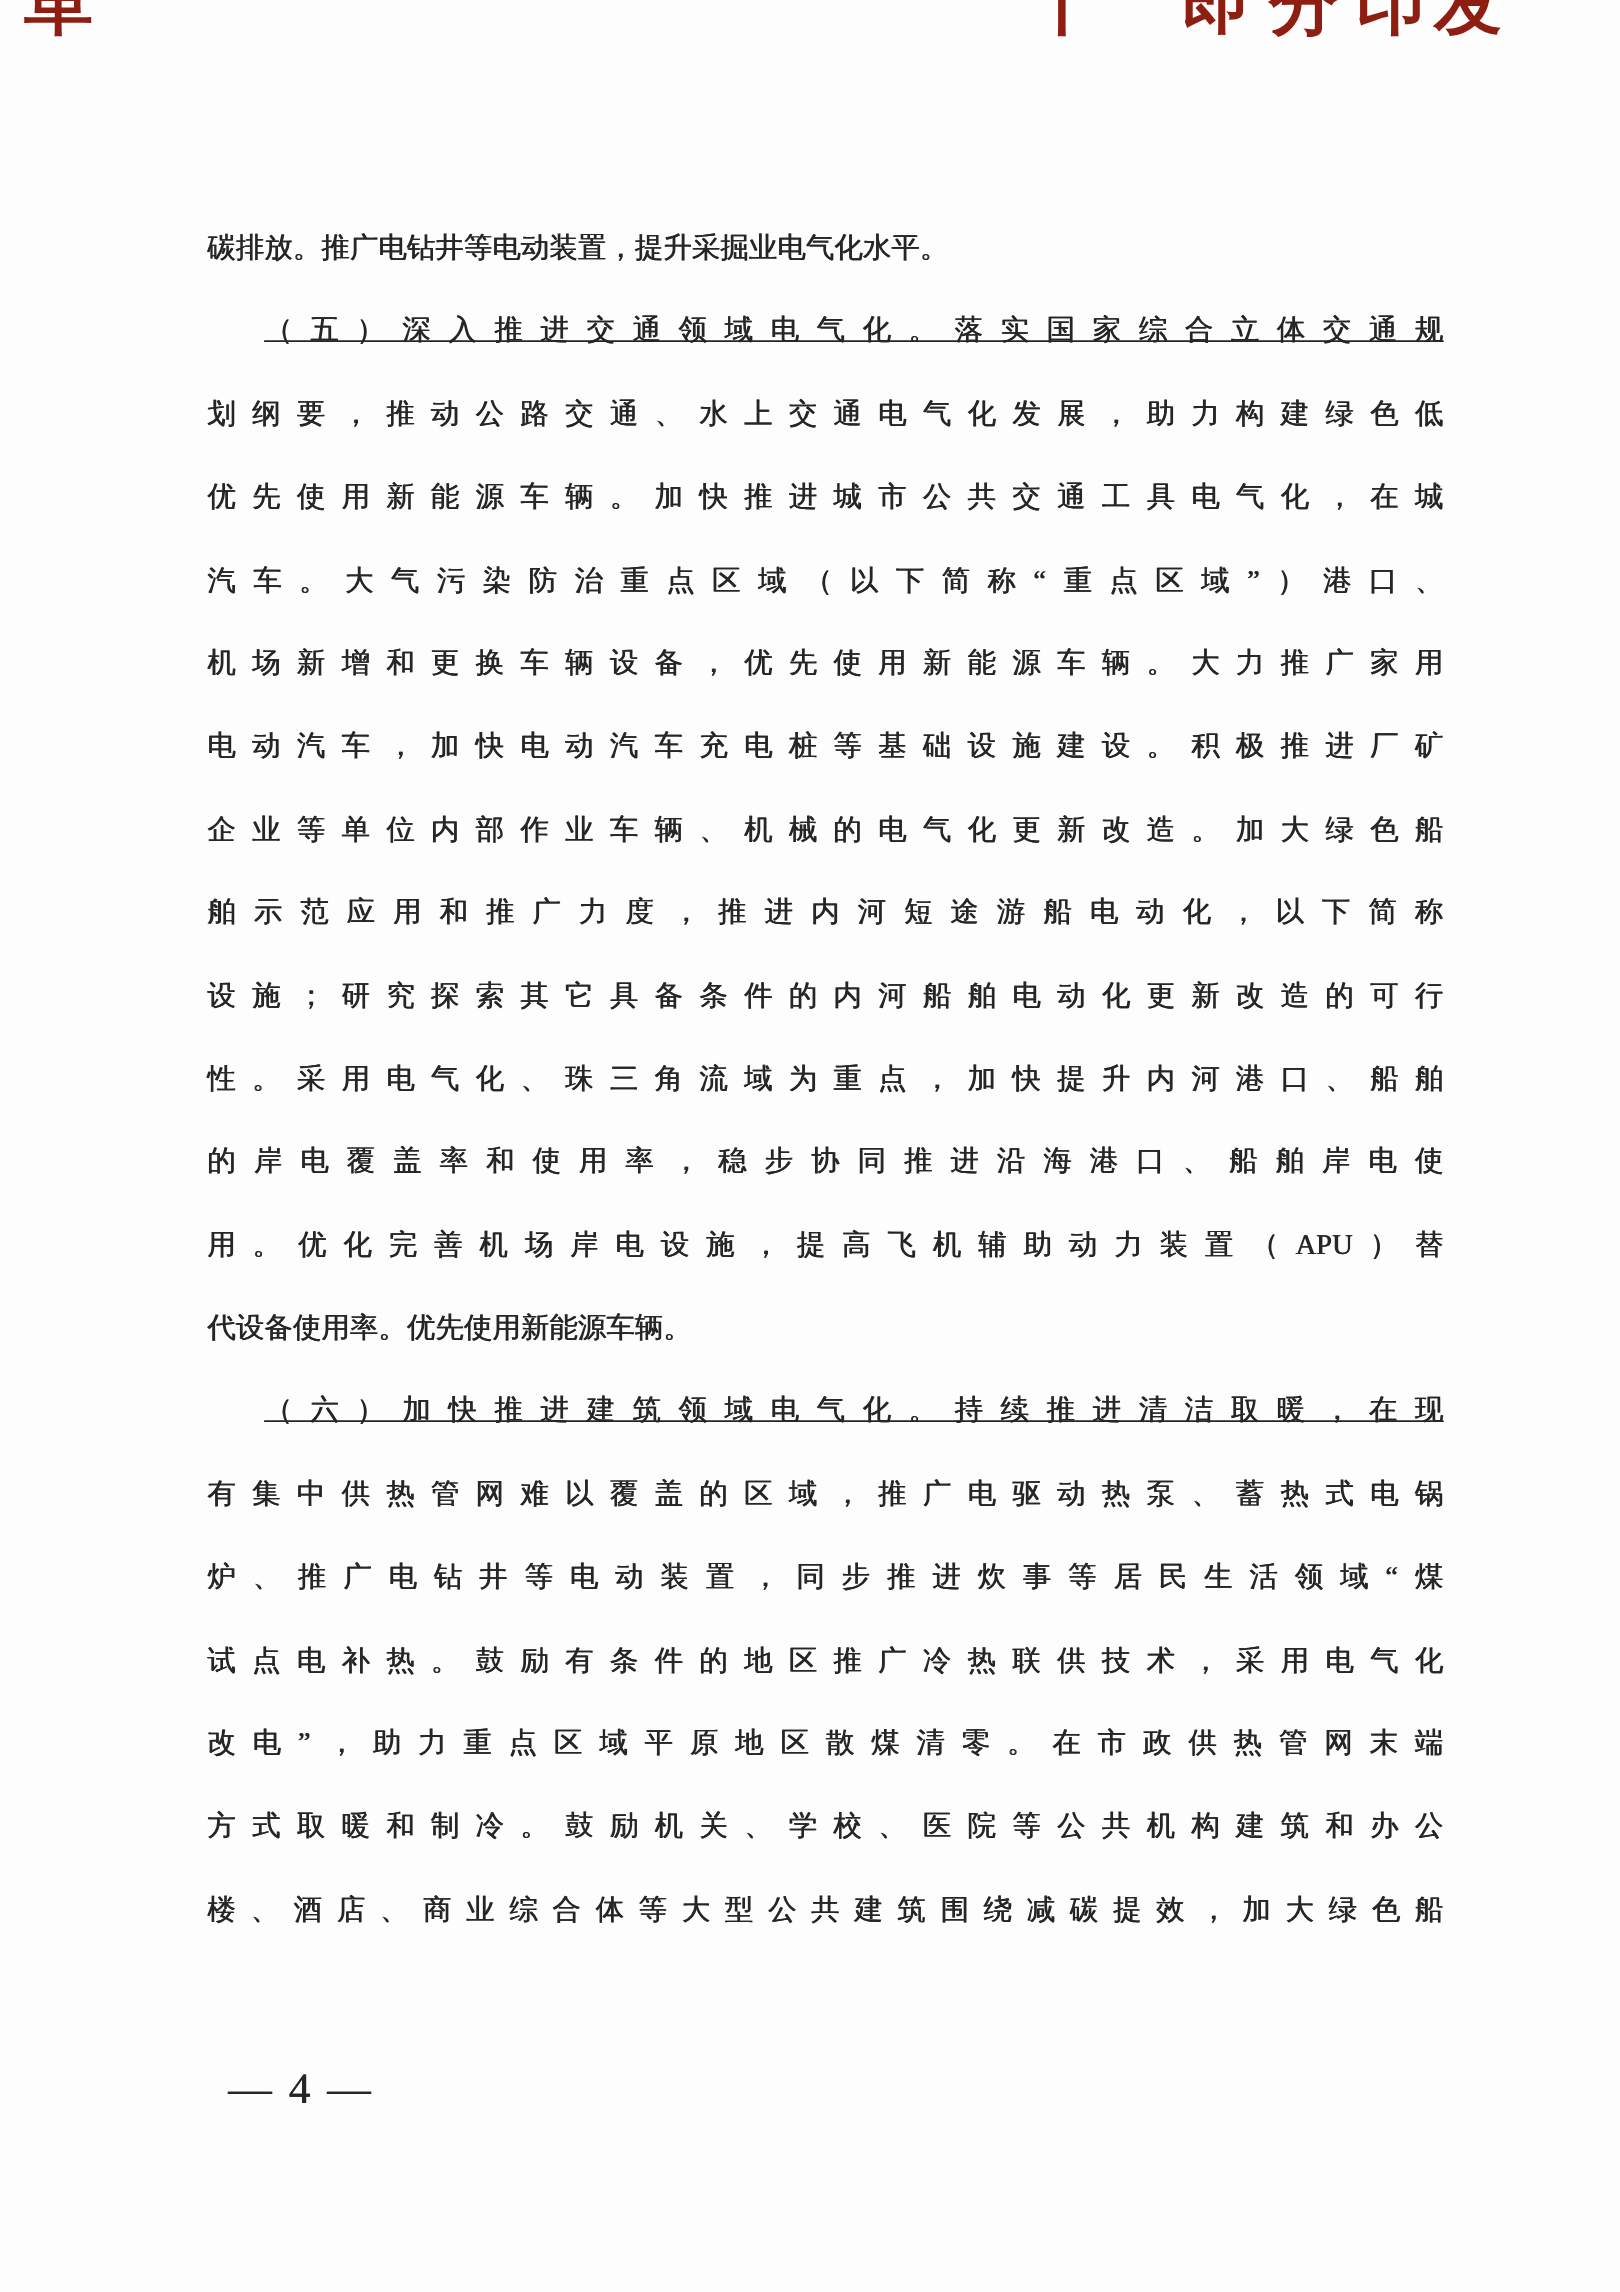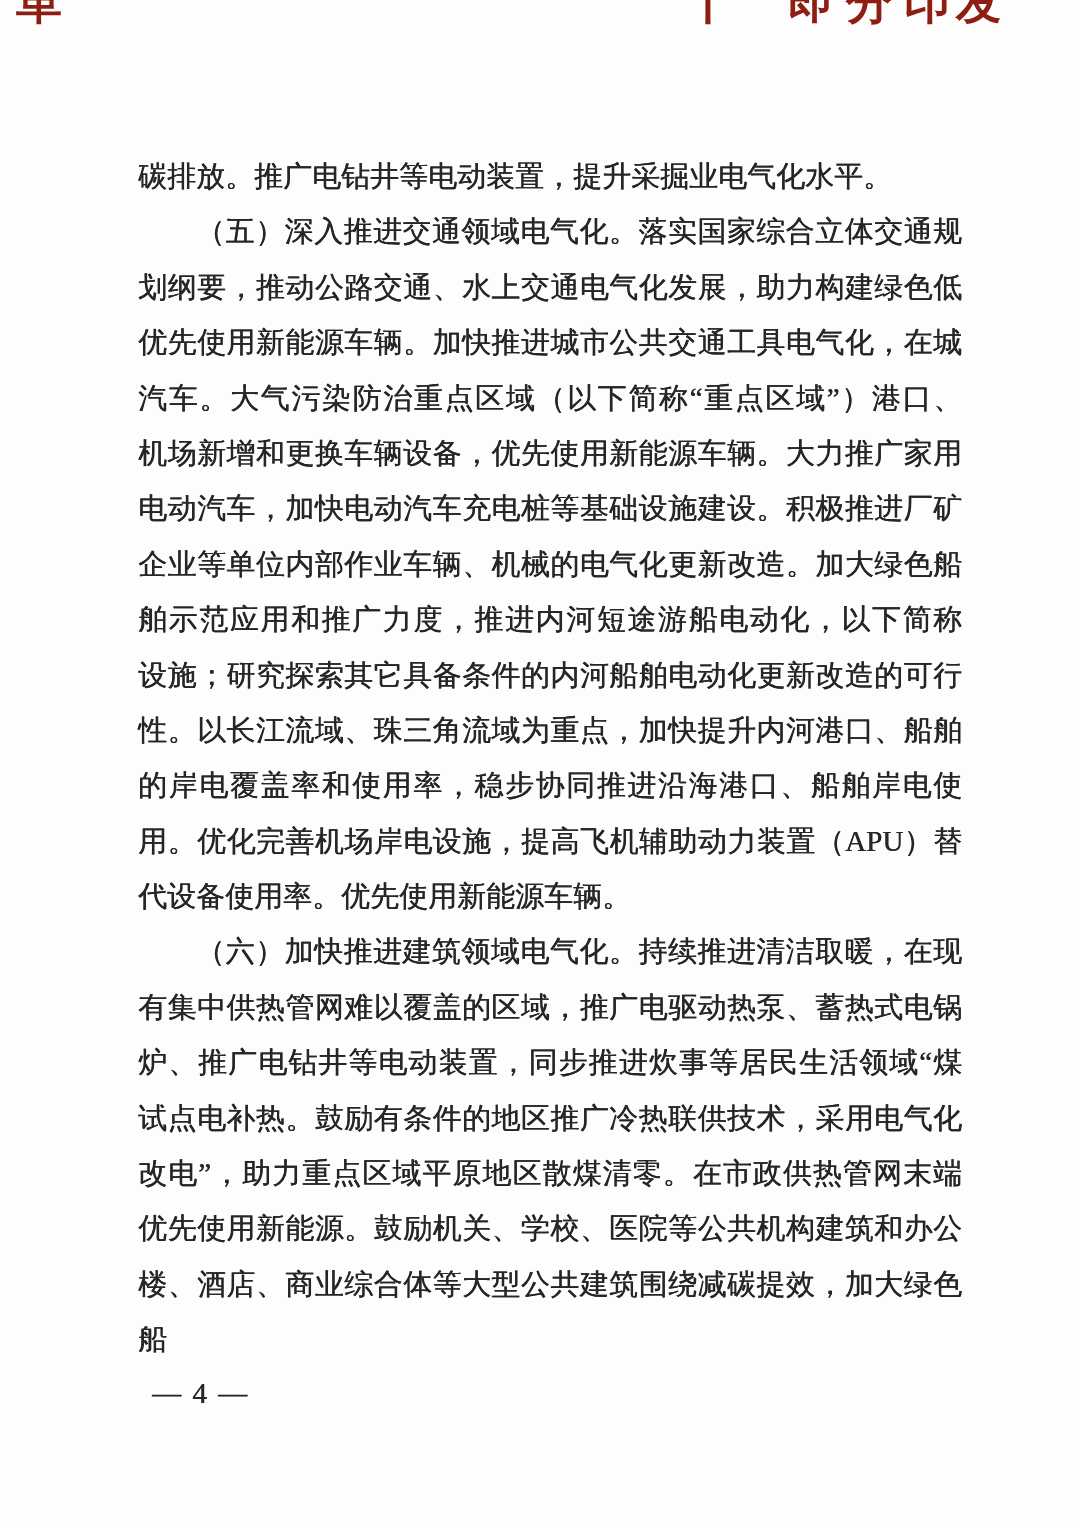--- a/index.html
+++ b/index.html
@@ -31,36 +31,37 @@
     top: -20px;
     font-size: 46px;
     font-weight: bold;
     line-height: 1;
     letter-spacing: 6px;
   }
   
   .doc {
     position: absolute;
     left: 138px;
-    top: 149px;
+    top: 138px;
     width: 824px;
-    font-size: 29px;
+    font-size: 19px;
     text-shadow: 0.5px 0 0 currentColor; 
   }
   .line {
     height: 55.4px;
     line-height: 55.4px;
     white-space: normal;
   }
   .line.j {
     text-align: justify;
     text-align-last: justify;
   }
   .line.indent {
     text-indent: 2em;
+    text-decoration: underline;
   }
   .footer {
     position: absolute;
     left: 152px;
     top: 1371px;
     height: 44px;
     line-height: 44px;
     font-size: 29px;
     letter-spacing: 2px;
     text-shadow: 0.4px 0 0 currentColor;
@@ -83,28 +84,28 @@
       <div class="line">碳排放。推广电钻井等电动装置，提升采掘业电气化水平。</div>
       <div class="line indent j">（五）深入推进交通领域电气化。落实国家综合立体交通规</div>
       <div class="line j">划纲要，推动公路交通、水上交通电气化发展，助力构建绿色低</div>
       <div class="line j">优先使用新能源车辆。加快推进城市公共交通工具电气化，在城</div>
       <div class="line j">汽车。大气污染防治重点区域（以下简称“重点区域”）港口、</div>
       <div class="line j">机场新增和更换车辆设备，优先使用新能源车辆。大力推广家用</div>
       <div class="line j">电动汽车，加快电动汽车充电桩等基础设施建设。积极推进厂矿</div>
       <div class="line j">企业等单位内部作业车辆、机械的电气化更新改造。加大绿色船</div>
       <div class="line j">舶示范应用和推广力度，推进内河短途游船电动化，以下简称</div>
       <div class="line j">设施；研究探索其它具备条件的内河船舶电动化更新改造的可行</div>
-      <div class="line j">性。以长江流域、珠三角流域为重点，加快提升内河港口、船舶</div>
+      <div class="line j">性。采用电气化、珠三角流域为重点，加快提升内河港口、船舶</div>
       <div class="line j">的岸电覆盖率和使用率，稳步协同推进沿海港口、船舶岸电使</div>
       <div class="line j">用。优化完善机场岸电设施，提高飞机辅助动力装置（APU）替</div>
       <div class="line">代设备使用率。优先使用新能源车辆。</div>
       <div class="line indent j">（六）加快推进建筑领域电气化。持续推进清洁取暖，在现</div>
       <div class="line j">有集中供热管网难以覆盖的区域，推广电驱动热泵、蓄热式电锅</div>
       <div class="line j">炉、推广电钻井等电动装置，同步推进炊事等居民生活领域“煤</div>
       <div class="line j">试点电补热。鼓励有条件的地区推广冷热联供技术，采用电气化</div>
       <div class="line j">改电”，助力重点区域平原地区散煤清零。在市政供热管网末端</div>
-      <div class="line j">优先使用新能源。鼓励机关、学校、医院等公共机构建筑和办公</div>
+      <div class="line j">方式取暖和制冷。鼓励机关、学校、医院等公共机构建筑和办公</div>
       <div class="line j">楼、酒店、商业综合体等大型公共建筑围绕减碳提效，加大绿色船</div>
     </div>
 
   <div class="footer">— 4 —</div>
 
 </div>
 
 </body></html>

